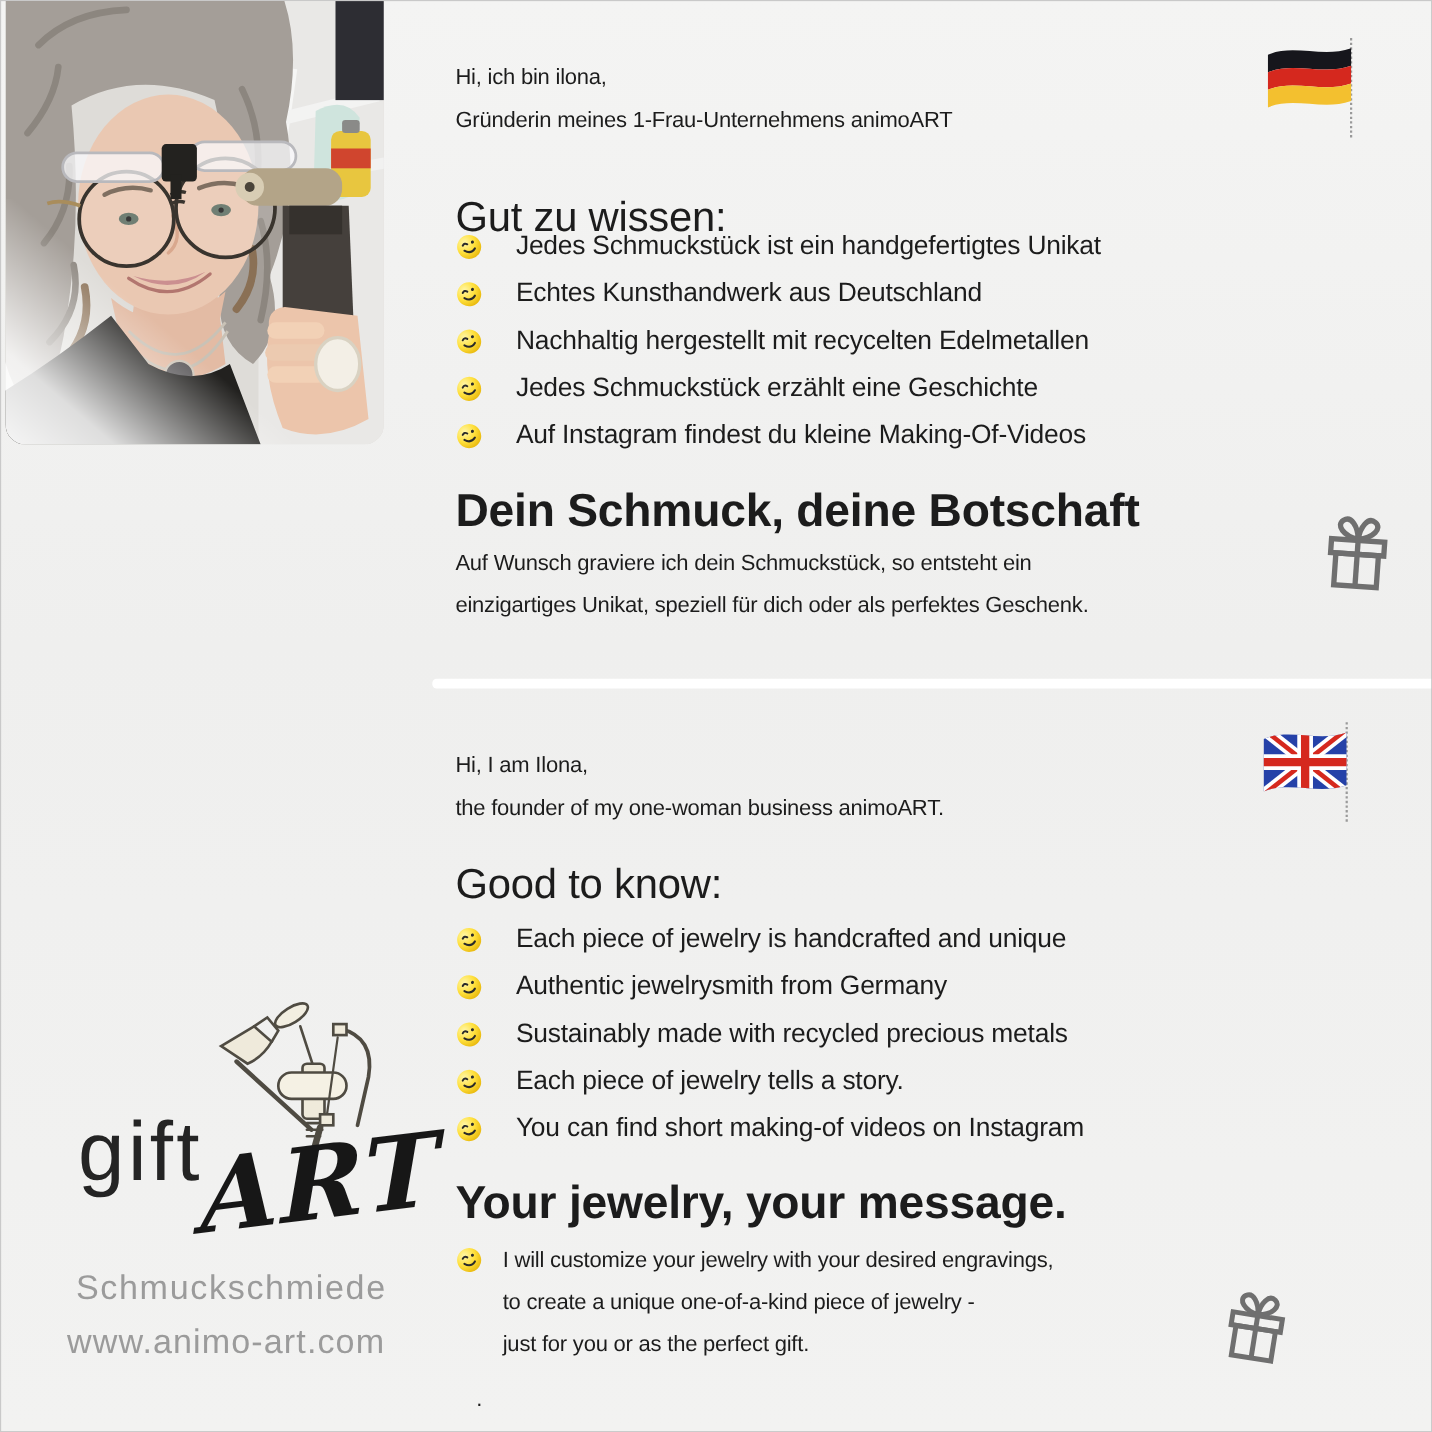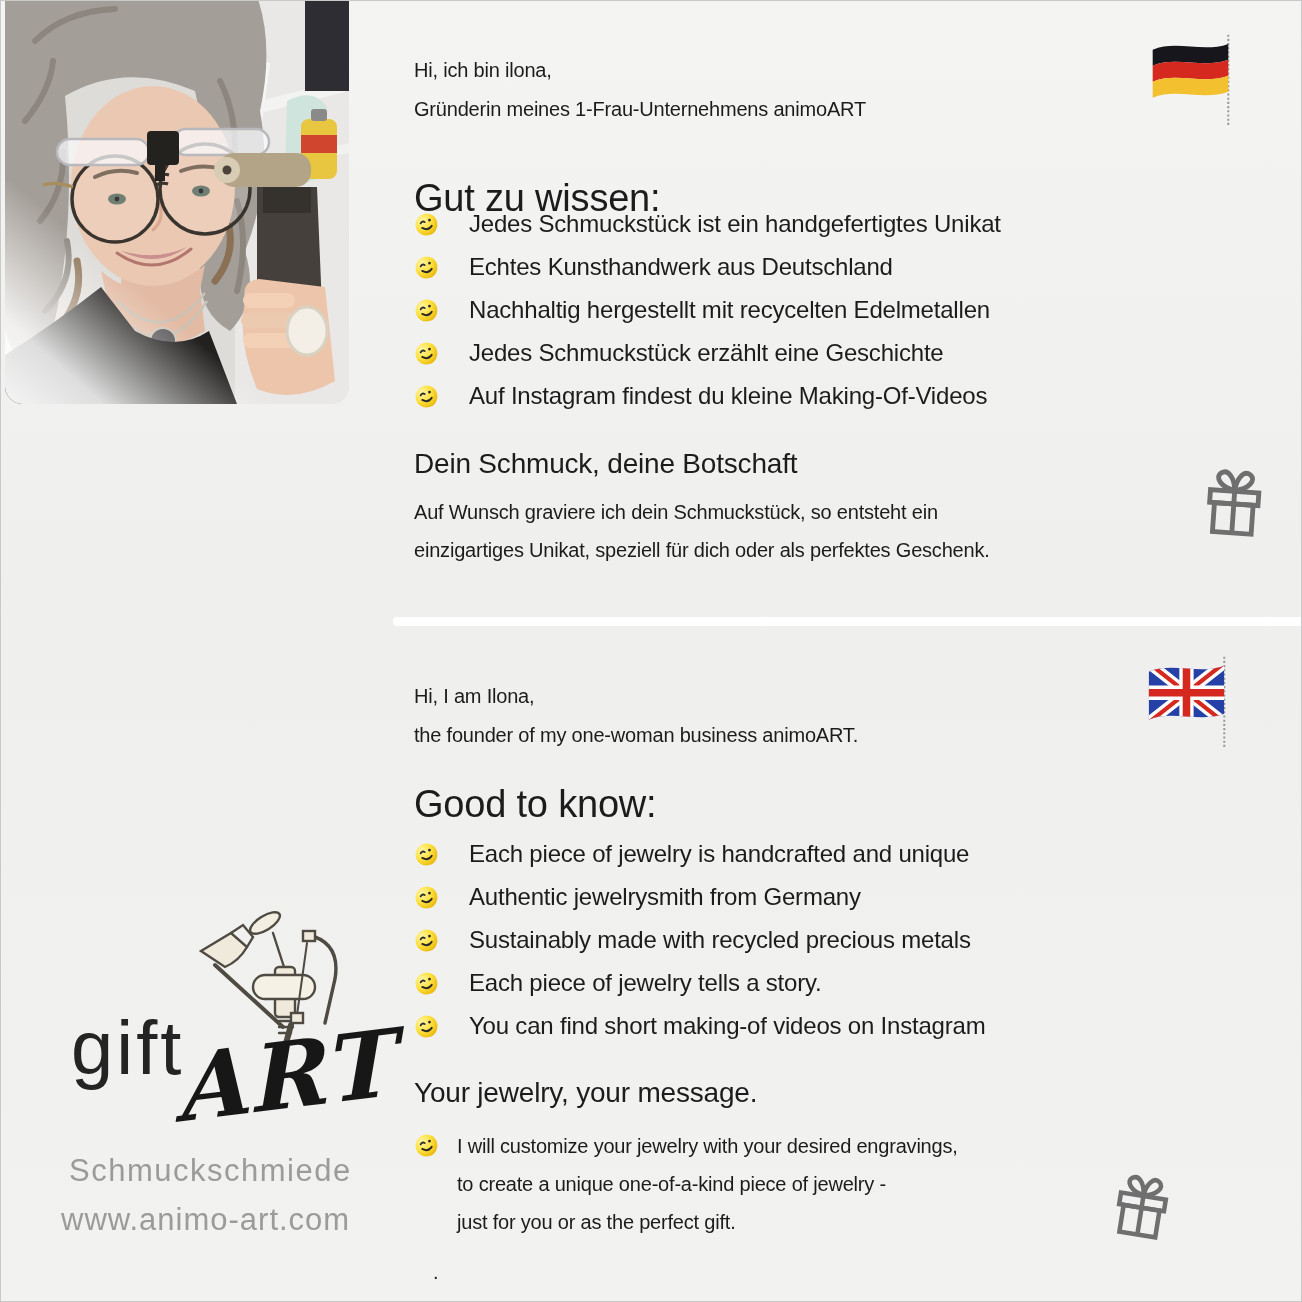--- a/index.html
+++ b/index.html
@@ -21,21 +21,21 @@
   .photo{
     left:4px;top:0;width:344px;height:403px;
     border-radius:0 0 18px 18px;
     overflow:hidden;
   }
   .photo svg{display:block;width:100%;height:100%;}
 
   
   .intro{font-size:20px;line-height:39px;}
   .section-title{font-size:38px;line-height:42px;font-weight:400;}
-  .sub-title{font-size:28px;line-height:40px;font-weight:400;}
+  .sub-title{font-size:42px;line-height:40px;font-weight:700;}
   .body-line{font-size:20px;line-height:38px;}
 
   .bullet-list{display:flex;flex-direction:column;gap:9px;}
   .bullet-row{display:flex;align-items:center;gap:18px;height:34px;}
   .bullet-row .smiley{flex:0 0 25px;width:25px;height:25px;transform:rotate(-14deg);}
   .bullet-row .txt{font-size:24px;white-space:nowrap;margin-left:12px;}
 
   .para-row{display:flex;align-items:flex-start;gap:18px;}
   .para-row .smiley{flex:0 0 25px;width:25px;height:25px;margin-top:6px;transform:rotate(-14deg);}
 

